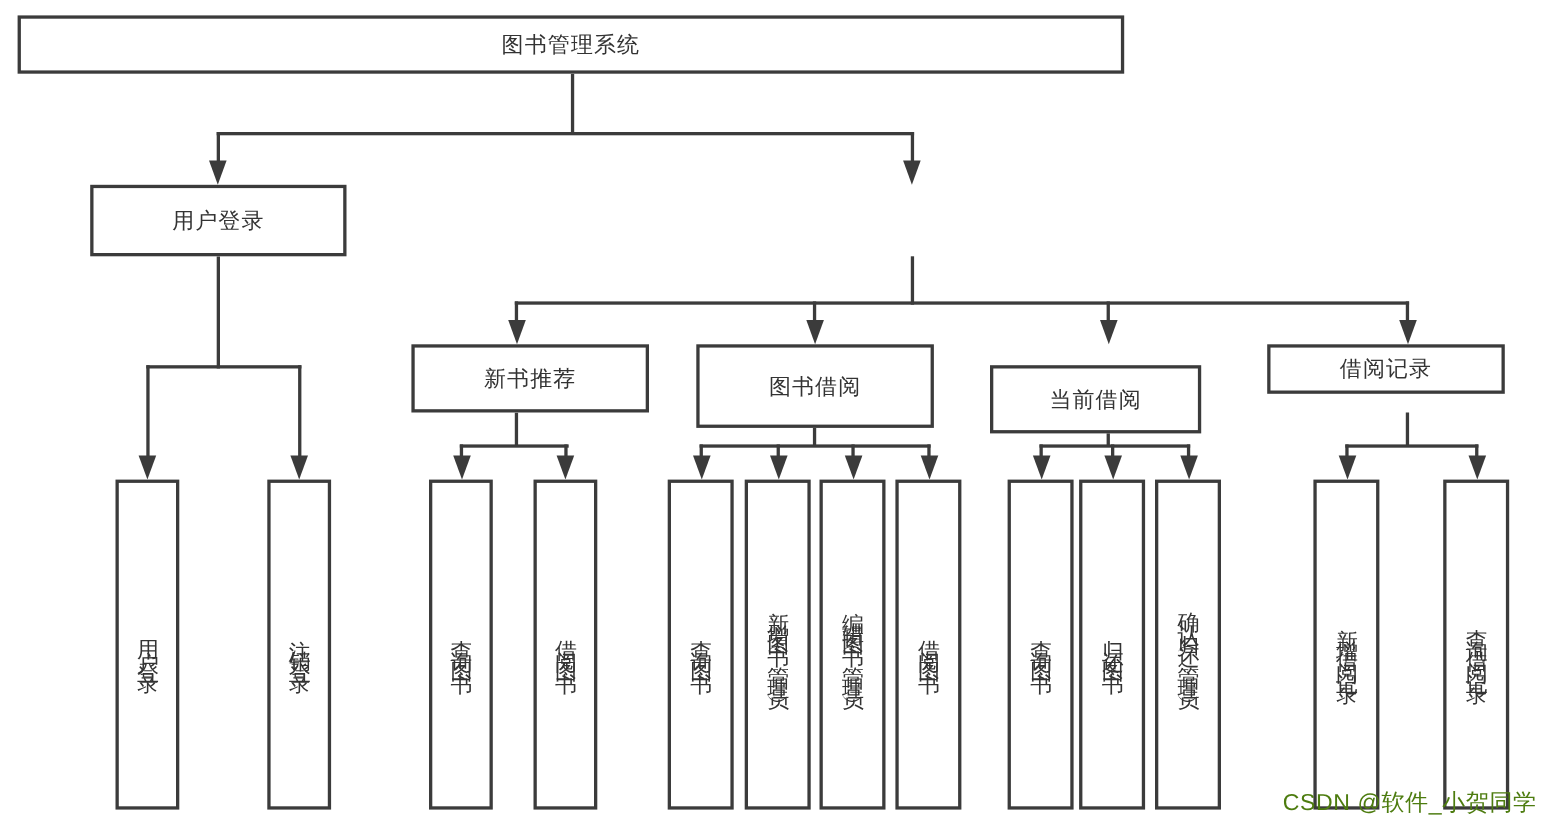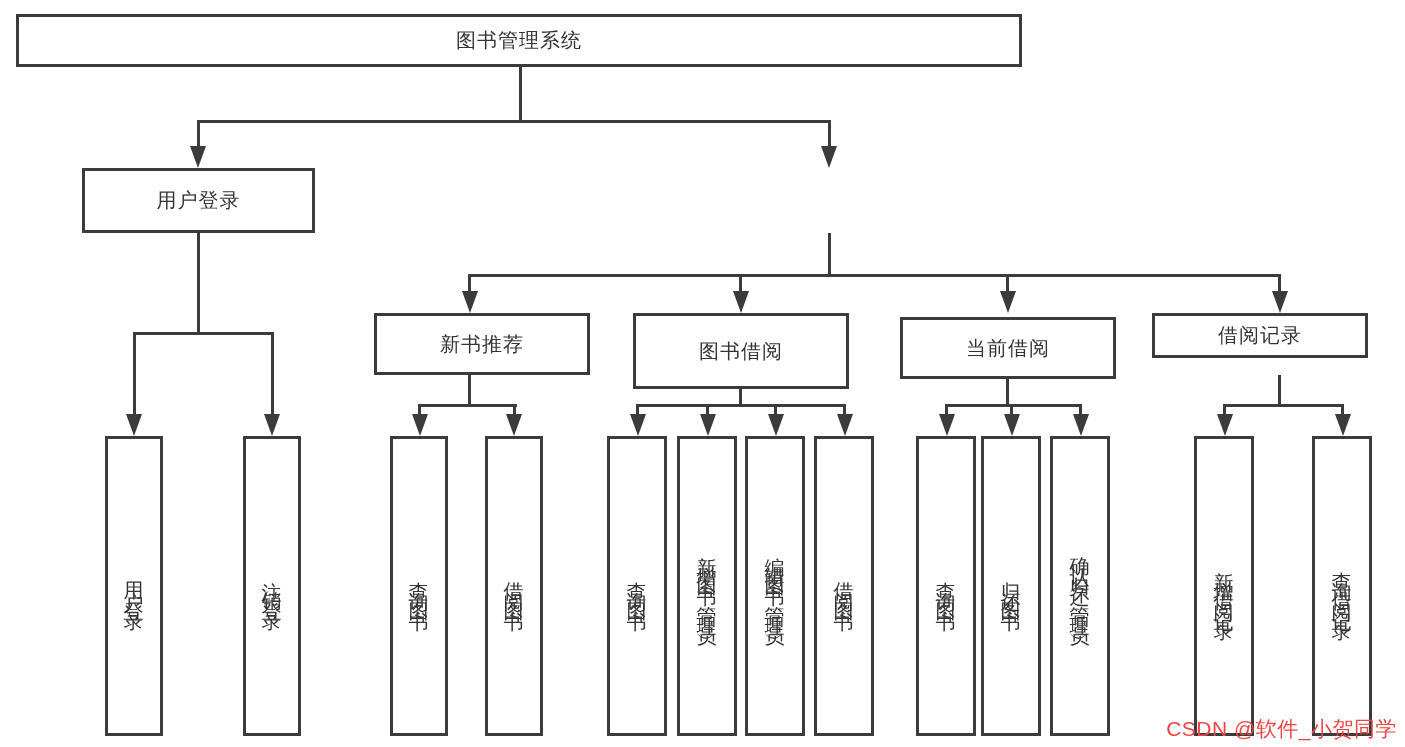--- a/index.html
+++ b/index.html
@@ -98,21 +98,21 @@
   <div class="ar" style="left:1000px;top:291px"></div>
   <div class="ln" style="left:1278px;top:274px;width:3px;height:19px"></div>
   <div class="ar" style="left:1272px;top:291px"></div>
 
   <div class="hbox" style="left:374px;top:313px;width:216px;height:62px">
     <span>新书推荐</span>
   </div>
   <div class="hbox" style="left:633px;top:313px;width:216px;height:76px">
     <span>图书借阅</span>
   </div>
-  <div class="hbox" style="left:900px;top:317px;width:216px;height:62px">
+  <div class="hbox" style="left:900px;top:332px;width:192px;height:62px">
     <span>当前借阅</span>
   </div>
   <div class="hbox" style="left:1152px;top:313px;width:216px;height:45px">
     <span>借阅记录</span>
   </div>
 
   <div class="ln" style="left:468px;top:375px;width:3px;height:31px"></div>
   <div class="ln" style="left:418px;top:404px;width:99px;height:3px"></div>
   <div class="ln" style="left:418px;top:404px;width:3px;height:12px"></div>
   <div class="ar" style="left:412px;top:414px"></div>
@@ -183,15 +183,15 @@
     <span class="vtext">确认归还（管理员）</span>
   </div>
 
   <div class="vbox" style="left:1194px;width:60px">
     <span class="vtext">新增借阅记录</span>
   </div>
   <div class="vbox" style="left:1312px;width:60px">
     <span class="vtext">查询借阅记录</span>
   </div>
 
-  <div class="watermark" style="color: #ef4444; margin-left: 36px;">CSDN @软件_小贺同学</div>
+  <div class="watermark" style="color: #4d7c0f; margin-left: 36px;">CSDN @软件_小贺同学</div>
 
 </div>
 
 </body></html>

